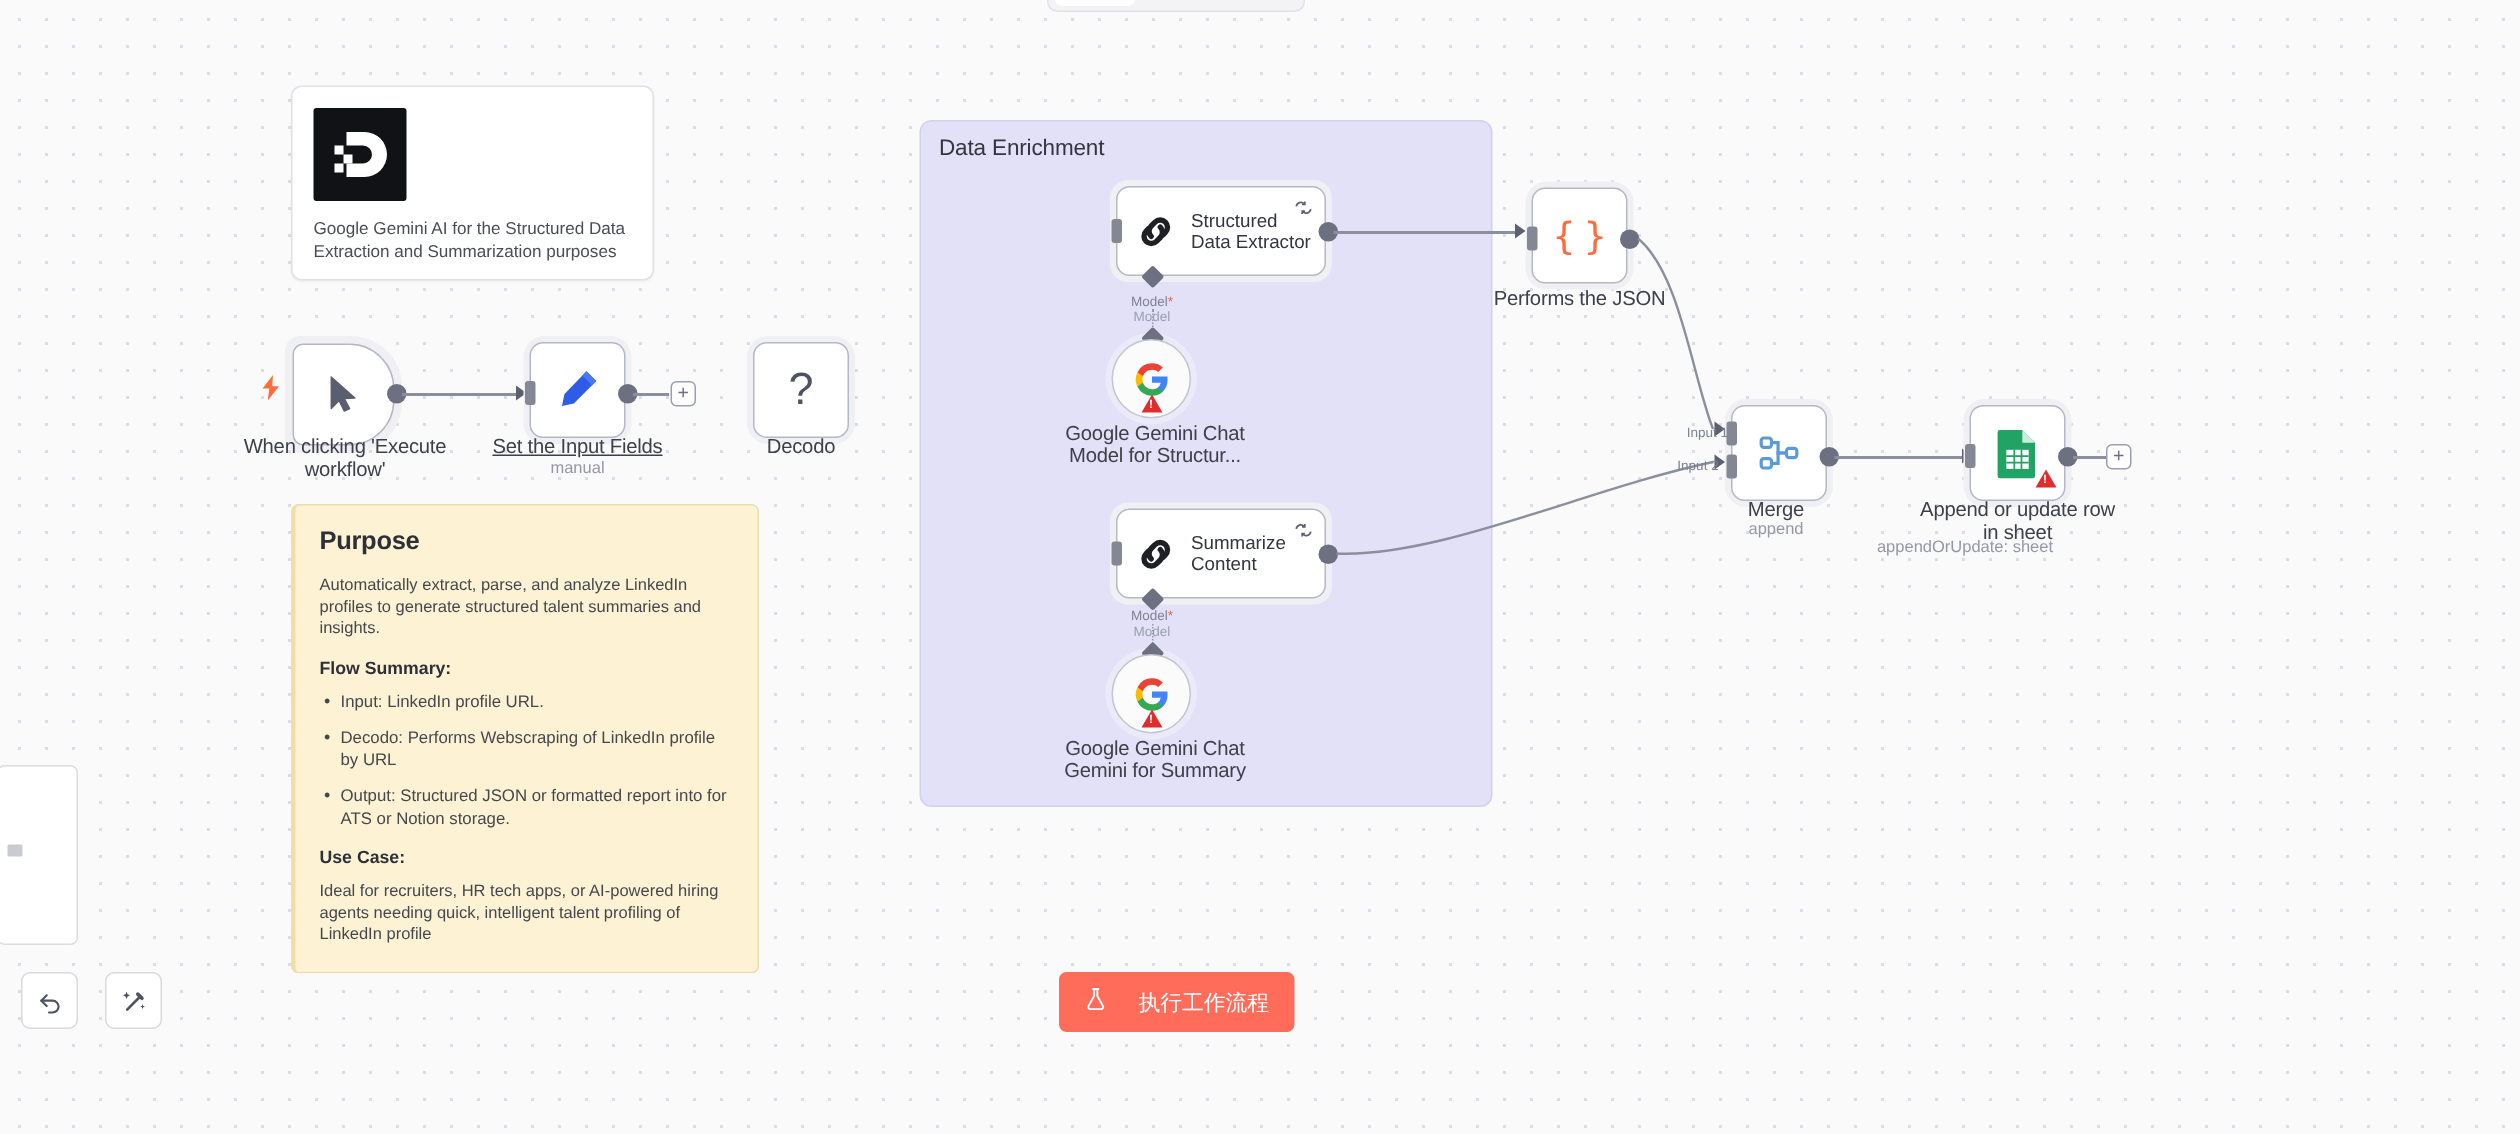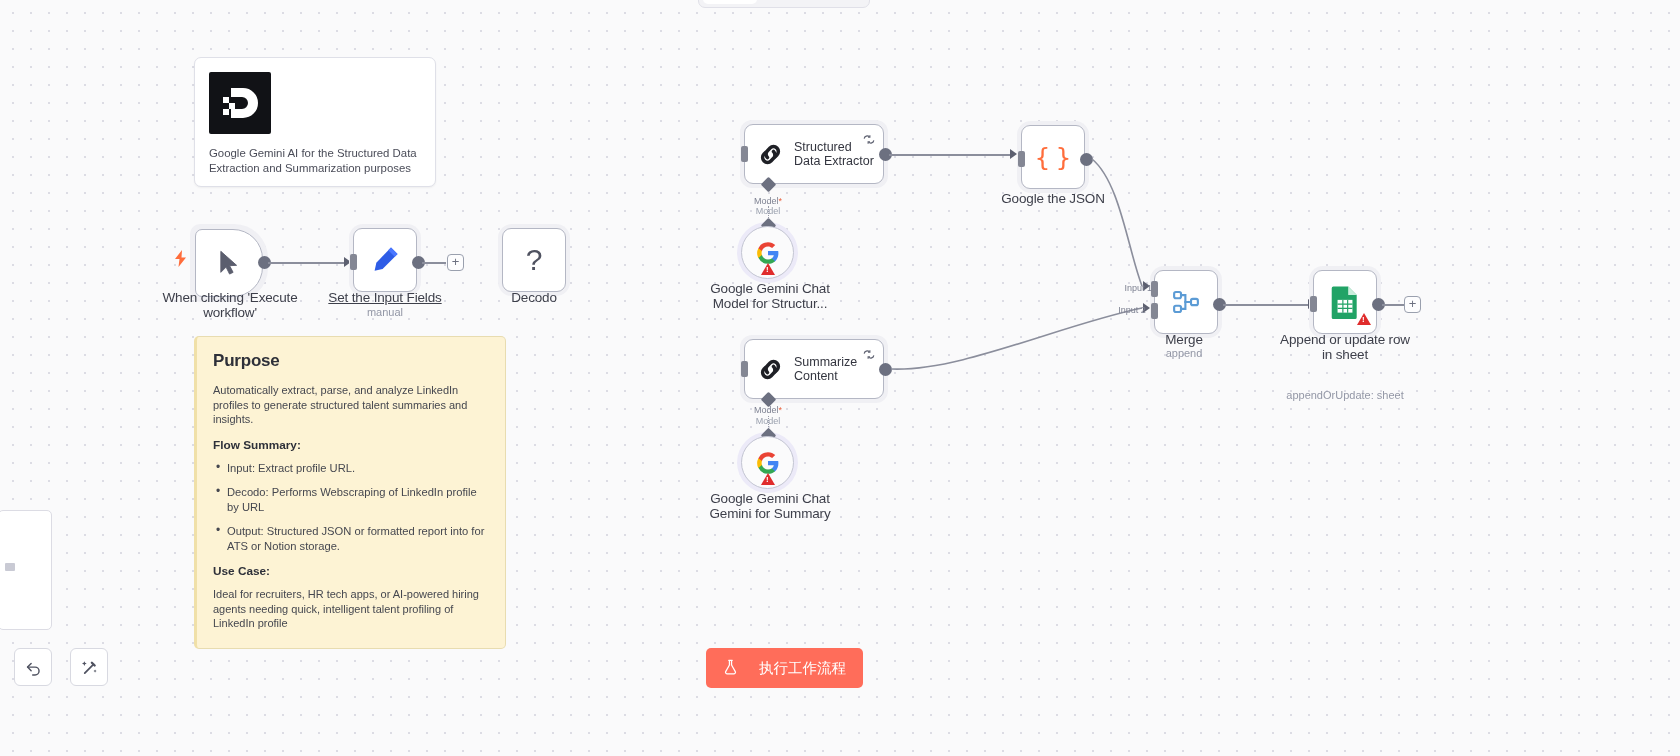--- a/index.html
+++ b/index.html
@@ -278,28 +278,31 @@
       </svg>
     </div>
     <p>Google Gemini AI for the Structured Data Extraction and Summarization purposes</p>
   </div>
 
   <div id="purpose-note">
     <h2>Purpose</h2>
     <p>Automatically extract, parse, and analyze LinkedIn profiles to generate structured talent summaries and insights.</p>
     <h3>Flow Summary:</h3>
     <ul>
-      <li>Input: Extract profile URL.</li>
+      <li>Input: LinkedIn profile URL.</li>
       <li>Decodo: Performs Webscraping of LinkedIn profile by URL</li>
       <li>Output: Structured JSON or formatted report into for ATS or Notion storage.</li>
     </ul>
     <h3>Use Case:</h3>
     <p>Ideal for recruiters, HR tech apps, or AI-powered hiring agents needing quick, intelligent talent profiling of LinkedIn profile</p>
   </div>
 
+  <div id="group-enrichment">
+    <div class="grp-title">Data Enrichment</div>
+  </div>
 
   <div class="node-halo" style="left:190px;top:224px;width:78px;height:78px;border-radius:10px 34px 34px 10px;"></div>
   <div class="node-box" style="left:195px;top:229px;width:68px;height:68px;border-radius:7px 30px 30px 7px;">
     <svg width="28" height="28" viewBox="0 0 24 24">
       <path d="M5 2 L5 20 L9.5 15.5 L12.5 21.5 L15.5 20 L12.5 14.3 L18.5 14 Z" fill="#5b5e6e" stroke="#5b5e6e" stroke-width="0.8" stroke-linejoin="round"></path>
     </svg>
   </div>
   <div style="position:absolute;left:174px;top:250px;">
     <svg width="13" height="17" viewBox="0 0 13 17">
       <path d="M8 0 L1 9 H5.5 L4.5 17 L12 7.5 H7.5 Z" fill="#ff6d3b"></path>
@@ -403,21 +406,21 @@
   </div>
   <div class="warn" style="left:761px;top:473px;"></div>
   <div class="node-label" style="left:700px;top:491px;width:140px;">Google Gemini Chat Gemini for Summary</div>
 
   <div class="node-halo" style="left:1017px;top:121px;width:72px;height:72px;"></div>
   <div class="node-box" style="left:1021px;top:125px;width:64px;height:64px;">
     <span style="font-size:25px;color:#ff6d3b;font-family:'DejaVu Sans',sans-serif;">{ }</span>
   </div>
   <div class="port-in" style="left:1018px;top:151px;"></div>
   <div class="port-out" style="left:1080px;top:153px;"></div>
-  <div class="node-label" style="left:993px;top:191px;width:120px;">Google the JSON</div>
+  <div class="node-label" style="left:993px;top:191px;width:120px;">Performs the JSON</div>
 
   <div class="conn" style="left:889px;top:154px;width:122px;"></div>
   <div class="arrow-head" style="left:1010px;top:149px;"></div>
 
   <svg class="edge" style="left:0;top:0;width:1680px;height:756px;">
     <path d="M1092,159 C1120,182 1128,250 1142,286" stroke="#8b8e9c" stroke-width="1.6" fill="none"></path>
     <path d="M891,369 C960,372 1060,325 1142,308" stroke="#8b8e9c" stroke-width="1.6" fill="none"></path>
   </svg>
   <div class="arrow-head" style="left:1143px;top:281px;"></div>
   <div class="arrow-head" style="left:1143px;top:303px;"></div>
@@ -449,21 +452,21 @@
       <path d="M2 1.5 h14 l8 8 v21 a1.5 1.5 0 0 1 -1.5 1.5 h-20.5 a1.5 1.5 0 0 1 -1.5 -1.5 v-27.5 a1.5 1.5 0 0 1 1.5 -1.5z" fill="#21a366"></path>
       <path d="M16 1.5 l8 8 h-8z" fill="#caeedc"></path>
       <rect x="6" y="14" width="14" height="12" fill="#ffffff"></rect>
       <path d="M6 18 h14 M6 22 h14 M11 14 v12 M15.5 14 v12" stroke="#21a366" stroke-width="1.1"></path>
     </svg>
   </div>
   <div class="warn" style="left:1357px;top:313px;"></div>
   <div class="port-in" style="left:1310px;top:296px;"></div>
   <div class="port-out" style="left:1372px;top:298px;"></div>
   <div class="node-label" style="left:1275px;top:332px;width:140px;">Append or update row in sheet</div>
-  <div class="node-sub" style="left:1275px;top:359px;width:140px;margin-top:30px;">appendOrUpdate: sheet</div>
+  <div class="node-sub" style="left:1240px;top:359px;width:140px;">appendOrUpdate: sheet</div>
 
   <div class="conn" style="left:1382px;top:304px;width:22px;"></div>
   <div class="plus-btn" style="left:1404px;top:296px;">+</div>
 
   <div id="side-panel">
     <div class="ph"></div>
   </div>
 
   <div class="tool-btn" style="left:14px;top:648px;">
     <svg width="19" height="19" viewBox="0 0 24 24">

